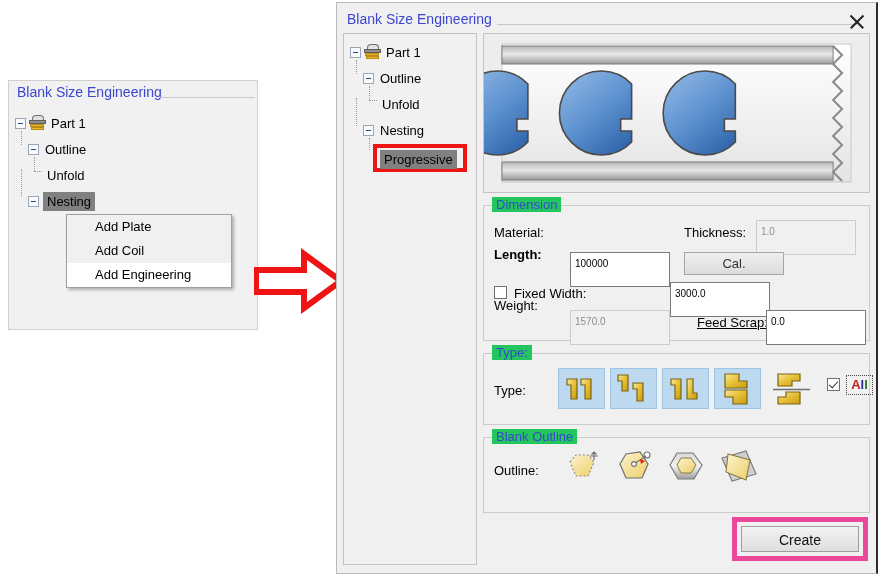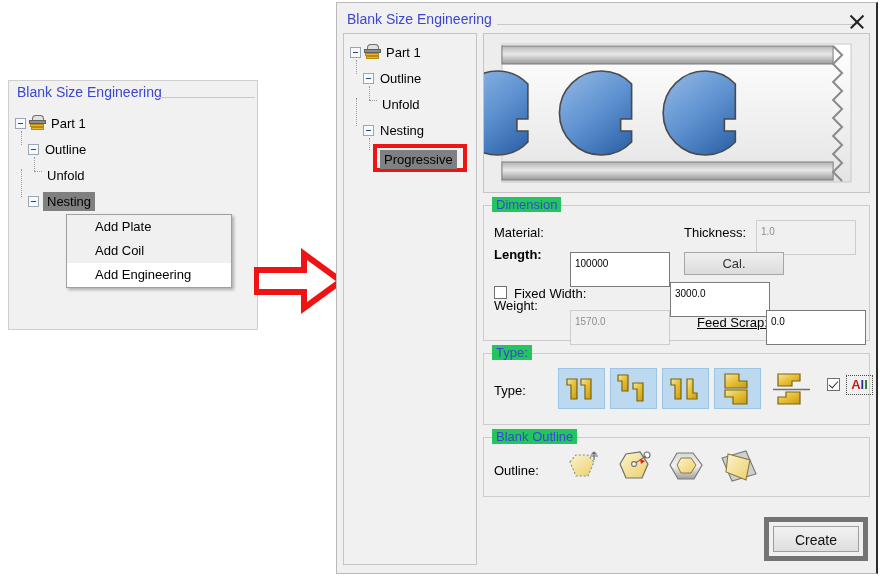--- a/index.html
+++ b/index.html
@@ -112,21 +112,21 @@
     position:absolute;left:0;right:0;
     border:1px solid #cccccc;box-sizing:border-box;background:transparent;
   }
   .group>.gtitle{
     position:absolute;left:8px;top:-9px;background:#22c55e;padding:0 4px;
     color:#3b46d1;font-size:13px;
   }
 
   #grp-dimension{top:172px;height:136px;}
   #grp-type{top:320px;height:72px;}
-  #grp-outline{top:404px;height:60px;}
+  #grp-outline{top:404px;height:76px;}
 
   .lbl{position:absolute;font-size:13px;color:#000;line-height:17px;}
   .fld{
     position:absolute;box-sizing:border-box;font-size:10px;
     border:1px solid #7a7a7a;background:#ffffff;padding:0 4px;
     line-height:21px;height:35px;color:#000;
   }
   .fld.ro{background:#f0f0f0;border:1px solid #cdcdcd;color:#8d8d8d;}
   .btnf{
     position:absolute;box-sizing:border-box;font-size:13px;text-align:center;
@@ -155,22 +155,22 @@
     font-weight:bold;line-height:18px;cursor:pointer;
   }
   .all-box .a{color:#c02020;}
   .all-box .l{color:#2a2a9a;}
   .all-box .l2{color:#1a7a1a;}
 
   .oicon{position:absolute;width:46px;height:38px;cursor:pointer;}
 
   
   #create-wrap{
-    position:absolute;right:2px;bottom:4px;width:104px;height:44px;
-    border:5px solid #737373;box-sizing:border-box;
+    position:absolute;right:2px;bottom:4px;width:136px;height:44px;
+    border:5px solid #ec4899;box-sizing:border-box;
   }
   #create-btn{
     position:absolute;left:4px;top:4px;right:4px;bottom:4px;
     background:linear-gradient(#f2f2f2,#dedede);border:1px solid #9d9d9d;
     font-size:14px;text-align:center;line-height:26px;color:#111;cursor:pointer;
   }
 
   .redbox{position:absolute;border:4px solid #ef1414;box-sizing:border-box;}
 </style>
 </head>

